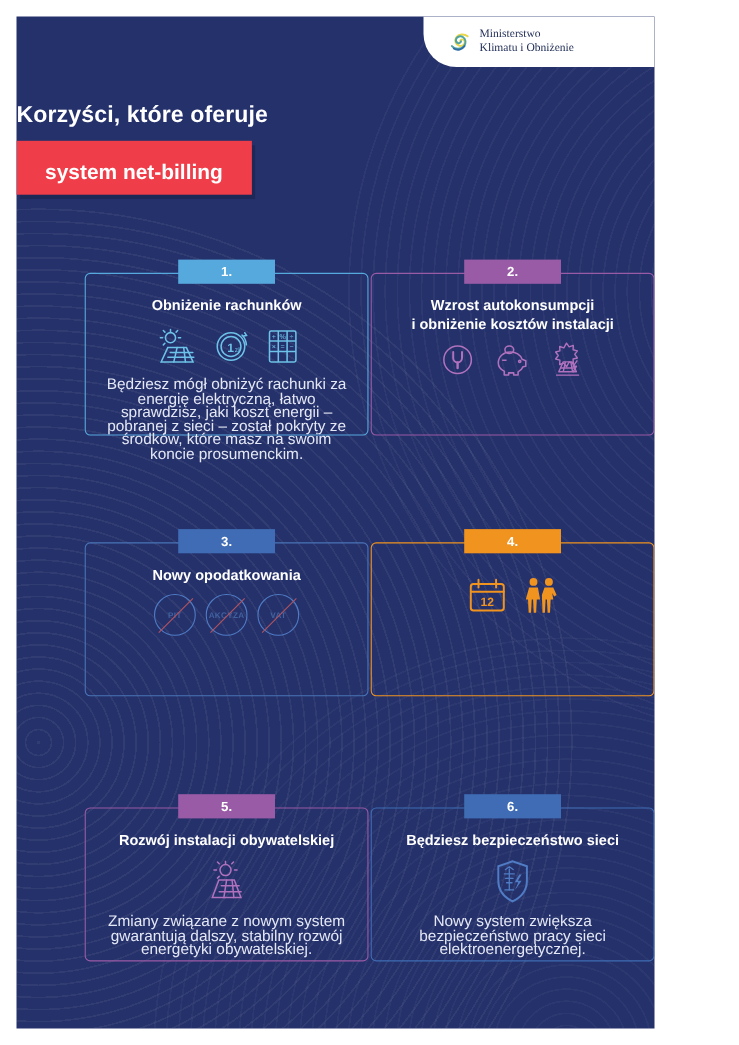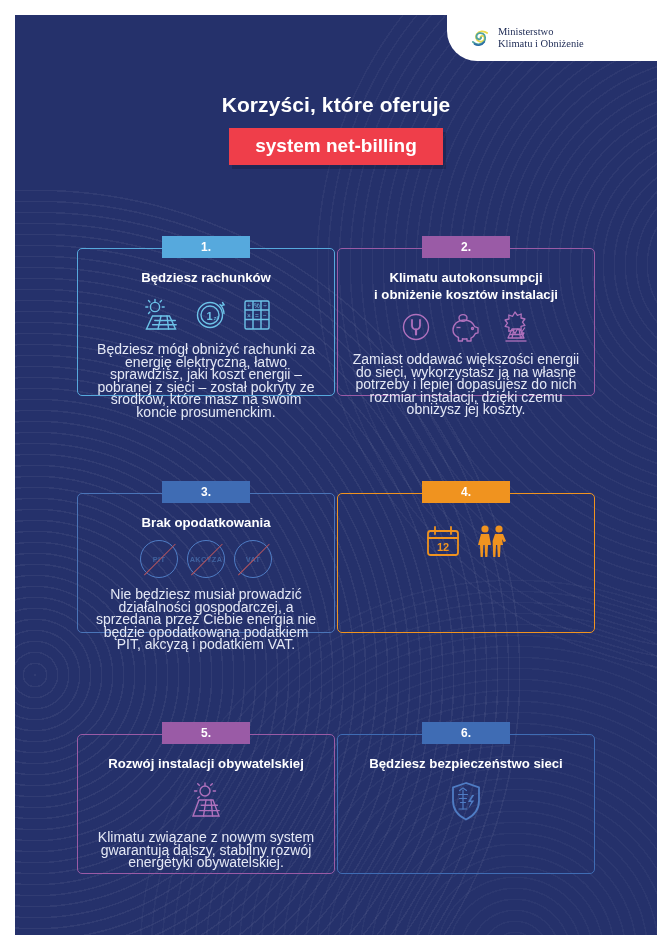--- a/index.html
+++ b/index.html
@@ -9,21 +9,21 @@
     height: 950px;
     background: #ffffff;
     font-family: "Liberation Sans", sans-serif;
     overflow: hidden;
   }
 
   #poster {
     position: absolute;
     left: 15px;
     top: 15px;
-    width: 642px;
+    width: 580px;
     height: 920px;
     background: #25316b;
     overflow: hidden;
   }
 
   
   .waves {
     position: absolute;
     pointer-events: none;
     border-radius: 50%;
@@ -58,37 +58,36 @@
     color: #1d2a54;
     font-family: "Liberation Serif", serif;
     white-space: nowrap;
   }
   .logo-text span { display: block; }
 
   
   .headline {
     position: absolute;
     top: 78px; left: 0; width: 642px;
-    text-align: center;
     z-index: 5;
   }
   .headline h1 {
     font-size: 21px;
     font-weight: bold;
     color: #ffffff;
     letter-spacing: .1px;
   }
   .headline-chip {
     display: inline-block;
     margin-top: 11px;
     background: #ef3e4a;
     color: #ffffff;
     font-size: 19px;
     font-weight: bold;
-    padding: 7px 26px 8px 26px;
+    padding: 19px 26px 8px 26px;
     box-shadow: 3px 4px 0 rgba(0,0,0,0.18);
   }
 
   
   .grid {
     position: absolute;
     left: 0; top: 0; width: 642px; height: 920px;
     z-index: 4;
   }
 
@@ -214,21 +213,21 @@
 
   <div class="headline">
     <h1>Korzyści, które oferuje</h1>
     <div class="headline-chip">system net-billing</div>
   </div>
 
   <div class="grid">
 
     <div class="card c1 r1 left">
       <div class="badge">1.</div>
-      <h2>Będziesz rachunków</h2>
+      <h2>Obniżenie rachunków</h2>
       <div class="icon-row">
         <svg width="40" height="34" viewBox="0 0 40 34">
           <g fill="none" stroke="#6cc2e8" stroke-width="1.4" stroke-linecap="round">
             <circle cx="15" cy="9" r="4.6"></circle>
             <path d="M15 1.5v2M7.8 9h-2M22.2 9h2M9.9 3.9L8.5 2.5M20.1 3.9l1.4-1.4M9.9 14.1l-1.4 1.4"></path>
             <path d="M12.5 18h17l6 13h-29z"></path>
             <path d="M14.8 22.5h20.5M12.6 26.8h23.6M21 18l-3 13M27 18l1.6 13"></path>
           </g>
         </svg>
         <svg width="36" height="36" viewBox="0 0 36 36">
@@ -254,21 +253,21 @@
               <text x="15" y="19.5">=</text>
               <text x="23" y="19.5">−</text>
           </g>
         </svg>
       </div>
       <p>Będziesz mógł obniżyć rachunki za energię elektryczną, łatwo sprawdzisz, jaki koszt energii – pobranej z sieci – został pokryty ze środków, które masz na swoim koncie prosumenckim.</p>
     </div>
 
     <div class="card c2 r1 right">
       <div class="badge">2.</div>
-      <h2 style="white-space:pre-line">Klimatu autokonsumpcji
+      <h2 style="white-space:pre-line">Wzrost autokonsumpcji
 i obniżenie kosztów instalacji</h2>
       <div class="icon-row" style="height:36px;margin-top:6px">
         <svg width="34" height="34" viewBox="0 0 34 34">
           <circle cx="17" cy="17" r="12.5" fill="none" stroke="#b071bd" stroke-width="1.4"></circle>
           <path d="M13 10v5.5a4 4 0 0 0 8 0V10" fill="none" stroke="#b071bd" stroke-width="1.8" stroke-linecap="round"></path>
           <path d="M17 19.5v5" stroke="#b071bd" stroke-width="2.2" stroke-linecap="round"></path>
         </svg>
         <svg width="38" height="34" viewBox="0 0 38 34">
           <g fill="none" stroke="#b071bd" stroke-width="1.4" stroke-linejoin="round">
             <ellipse cx="17" cy="8" rx="4" ry="3.4"></ellipse>
@@ -280,38 +279,36 @@
         <svg width="36" height="34" viewBox="0 0 36 34">
           <g fill="none" stroke="#b071bd" stroke-width="1.3" stroke-linejoin="round">
             <path d="M18 2l2.4 3.3 3.8-1.3-.2 4 3.9 1-2.4 3.2 2.4 3.2-3.9 1 .2 4-3.8-1.3L18 23.5l-2.4-3.4-3.8 1.3.2-4-3.9-1 2.4-3.2L8.1 10l3.9-1-.2-4 3.8 1.3z"></path>
             <path d="M11 28h16l-4-9H15z"></path>
             <path d="M12.8 24.5h13.4M17 19l-2 9M22 19l1.5 9"></path>
             <path d="M8.5 31h21"></path>
             <path d="M27.5 18l-3.5 5h3l-3 5" stroke-linecap="round"></path>
           </g>
         </svg>
       </div>
-      <p>Zamiast oddawać większości energii do sieci, wykorzystasz ją na własne potrzeby i lepiej dopasujesz do nich rozmiar instalacji, dzięki czemu obniżysz jej koszty.</p>
     </div>
 
     <div class="card c3 r2 left">
       <div class="badge">3.</div>
-      <h2>Brak opodatkowania</h2>
+      <h2>Nowy opodatkowania</h2>
       <div class="tax-row">
         <div class="tax-circle">
           <span>PIT</span>
         </div>
         <div class="tax-circle">
           <span>AKCYZA</span>
         </div>
         <div class="tax-circle">
           <span>VAT</span>
         </div>
       </div>
-      <p>Nie będziesz musiał prowadzić działalności gospodarczej, a sprzedana przez Ciebie energia nie będzie opodatkowana podatkiem PIT, akcyzą i podatkiem VAT.</p>
     </div>
 
     <div class="card c4 r2 right" style="border-width:1.8px">
       <div class="badge">4.</div>
       <div class="icon-row" style="">
         <svg width="38" height="34" viewBox="0 0 38 34">
           <g fill="none" stroke="#f0931f" stroke-width="1.8" stroke-linecap="round">
             <rect x="4" y="7" width="30" height="24" rx="2.5"></rect>
             <path d="M4 14h30"></path>
             <path d="M11 3v7M27 3v7"></path>
@@ -335,34 +332,35 @@
       <div class="icon-row" style="height:42px">
         <svg width="46" height="40" viewBox="0 0 46 40">
           <g fill="none" stroke="#b071bd" stroke-width="1.4" stroke-linecap="round">
             <circle cx="22" cy="9" r="5"></circle>
             <path d="M22 1v2.3M13.8 9h-2.3M30.2 9h2.3M16.3 3.3l-1.6-1.6M27.7 3.3l1.6-1.6M16.3 14.7l-1.6 1.6"></path>
             <path d="M16 18h14l6 16h-26z"></path>
             <path d="M18.2 23.3h16.2M16.3 28.6h19.9M23 18l-2.5 16M28 18l1.6 16"></path>
           </g>
         </svg>
       </div>
-      <p>Klimatu związane z nowym system gwarantują dalszy, stabilny rozwój energetyki obywatelskiej.</p>
+      <p>Zmiany związane z nowym system gwarantują dalszy, stabilny rozwój energetyki obywatelskiej.</p>
     </div>
 
     <div class="card c6 r3 right">
       <div class="badge">6.</div>
       <h2>Będziesz bezpieczeństwo sieci</h2>
       <div class="icon-row" style="height:42px">
         <svg width="36" height="42" viewBox="0 0 36 42">
           <path d="M18 2 5 6.5v13c0 9 5.6 15.5 13 19 7.4-3.5 13-10 13-19v-13z" fill="none" stroke="#4f7cc4" stroke-width="1.8"></path>
           <g fill="none" stroke="#4f7cc4" stroke-width="1.2" stroke-linecap="round">
             <path d="M15 9v19"></path>
             <path d="M10.5 13.5h9M11.5 17.5h7M12.5 21.5h5"></path>
             <path d="M11.5 9.5 15 7l3.5 2.5"></path>
             <path d="M11 28h8"></path>
           </g>
           <path d="M24 14l-4 7h3.2l-3 7 6-8.4h-3.4l3.4-5.6z" fill="#4f7cc4"></path>
         </svg>
       </div>
+      <p>Nowy system zwiększa bezpieczeństwo pracy sieci elektroenergetycznej.</p>
     </div>
 
   </div>
 </div>
 
 </body></html>

